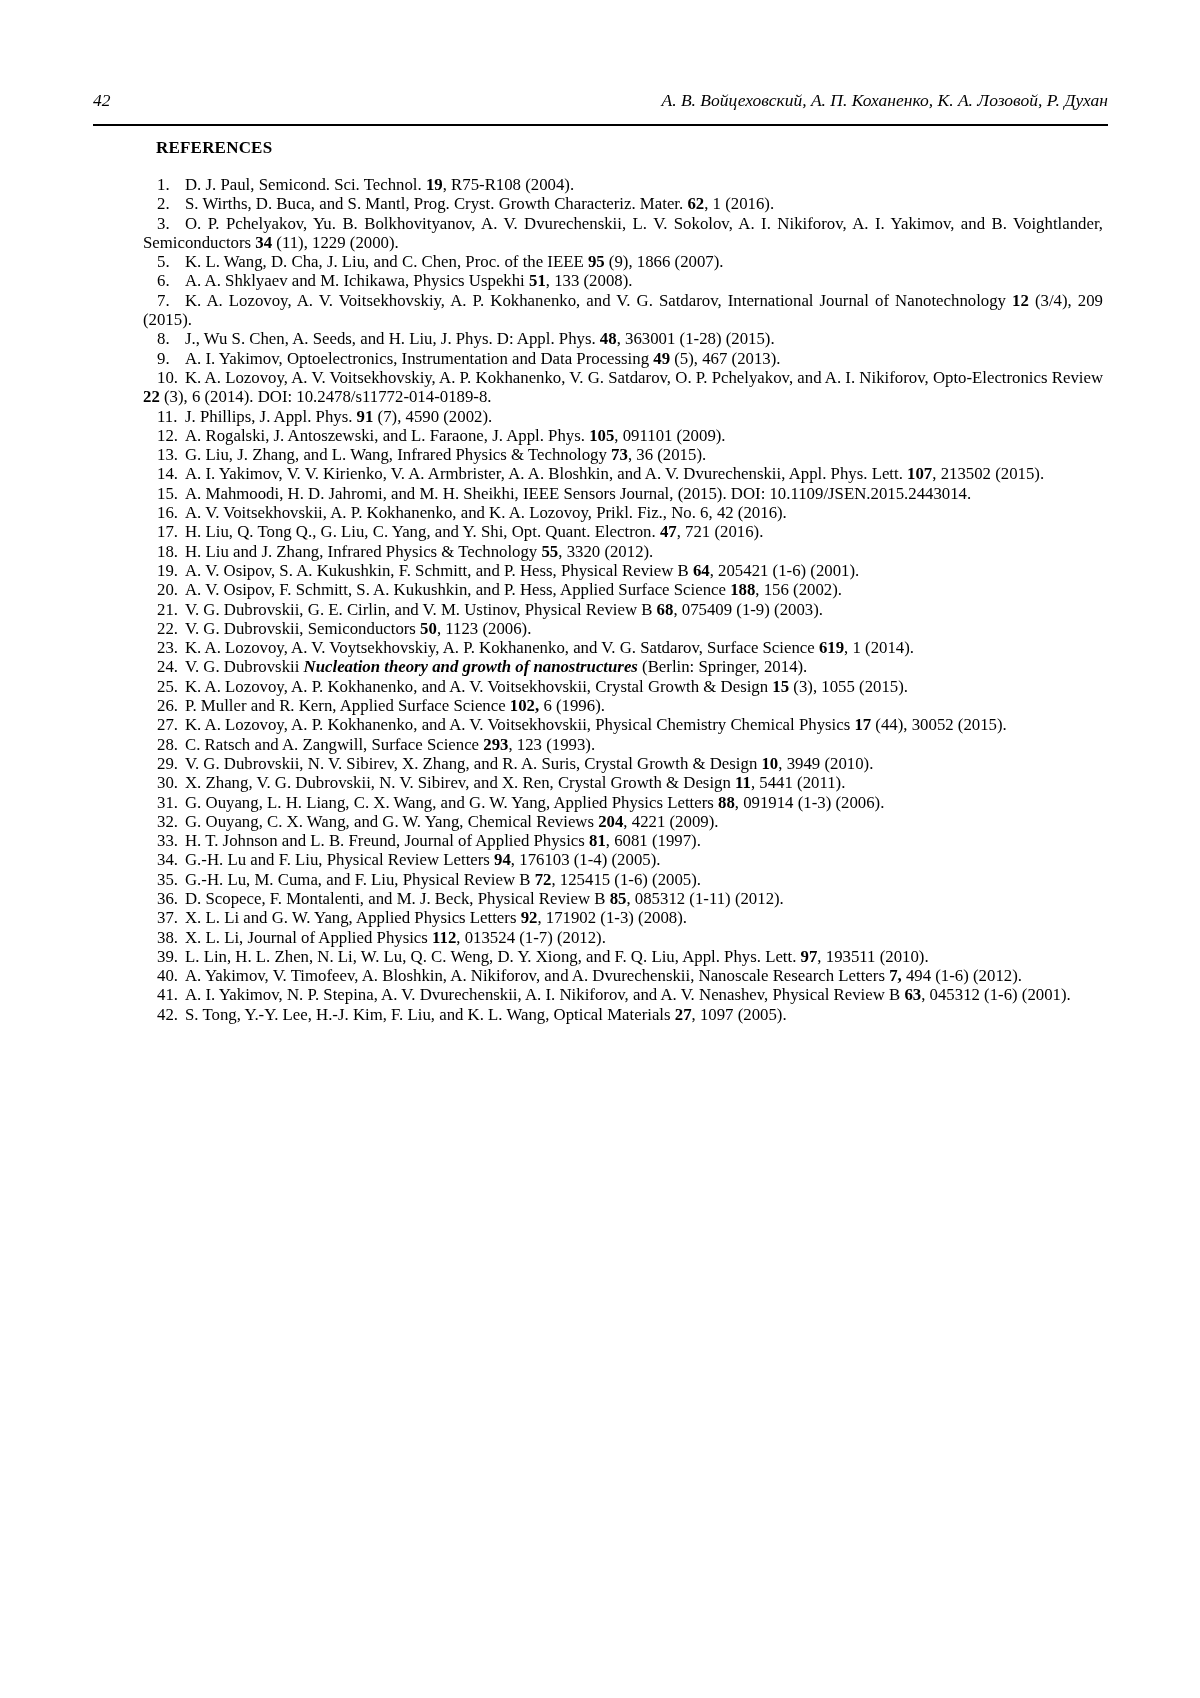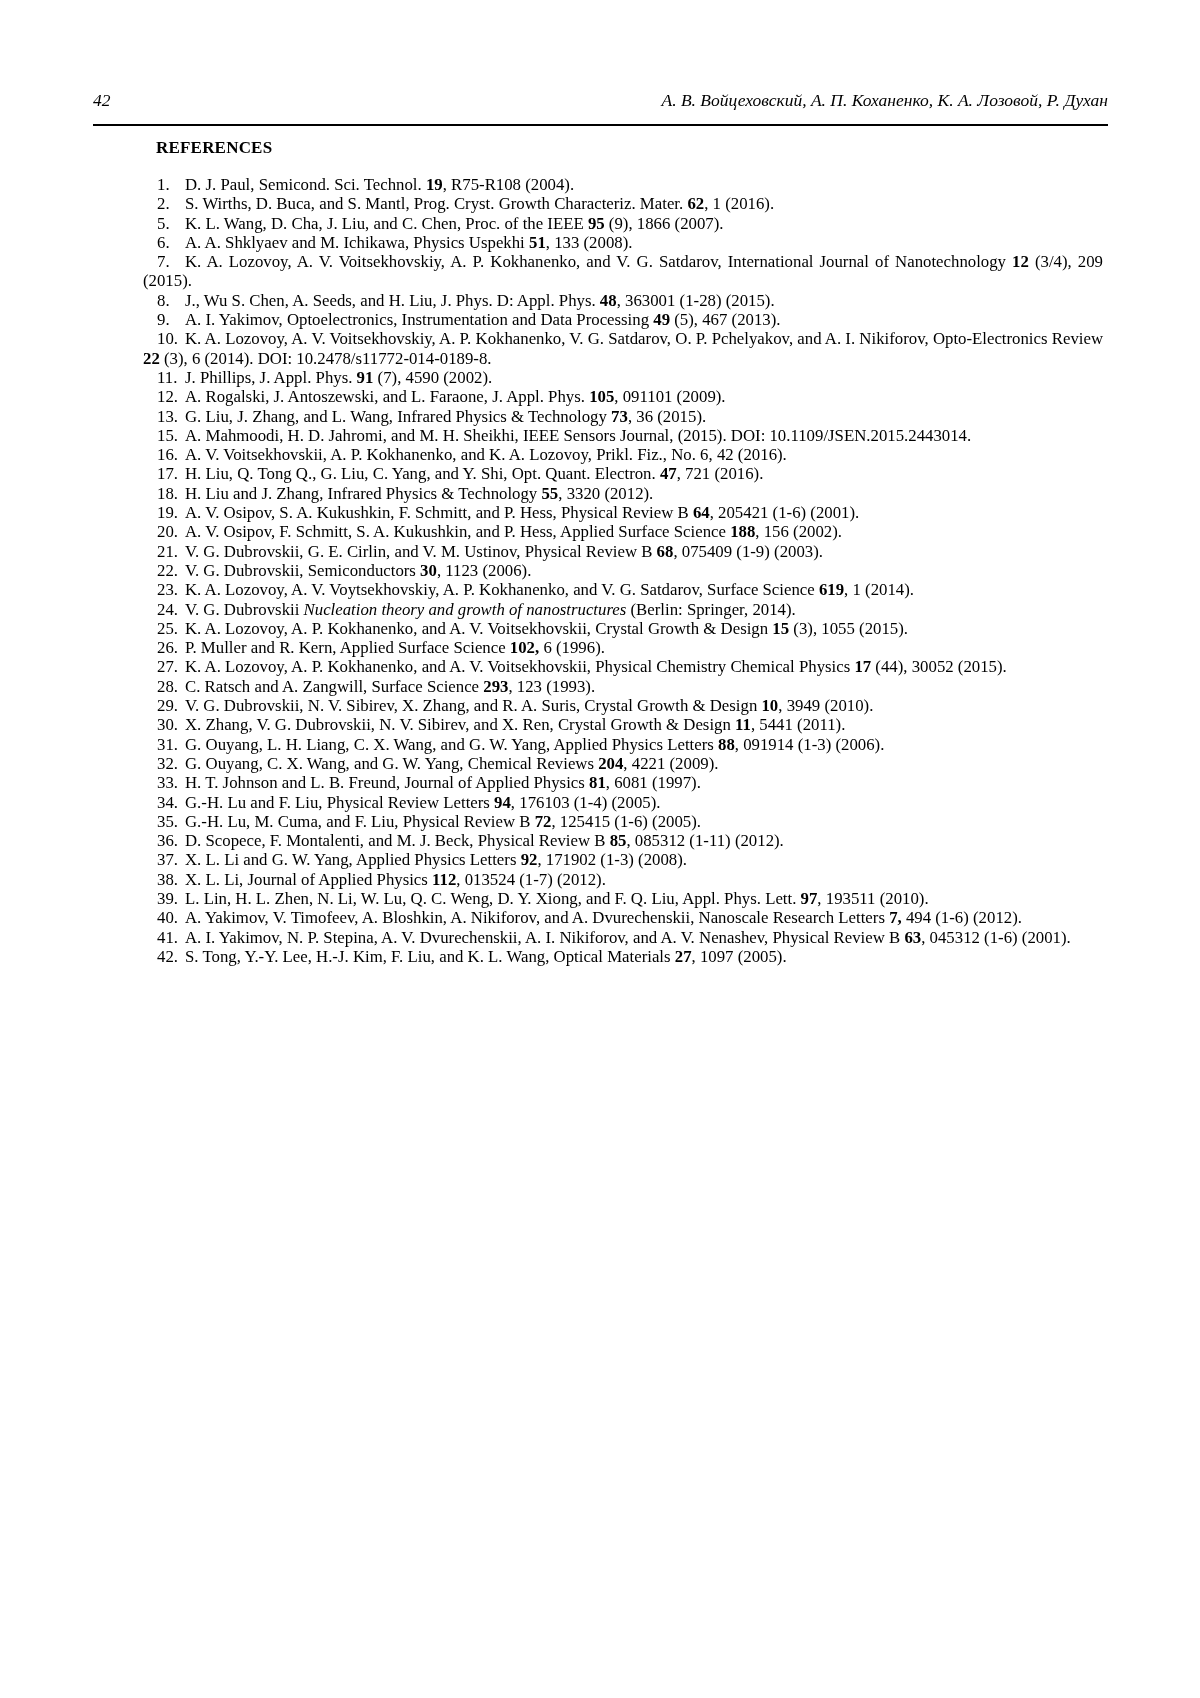--- a/index.html
+++ b/index.html
@@ -54,57 +54,59 @@
     padding: 0;
     text-align: justify;
     text-indent: 14px;
   }
   .ref-num {
     display: inline-block;
     width: 28px;
     text-indent: 0;
   }
   .b { font-weight: bold; margin-top: 36px; }
-  .i { font-style: italic; }
+  .i { font-style: italic; font-weight: bold; }
 </style>
 </head>
 <body>
 
 <div class="sheet">
   <div class="content">
 
     <div class="page-header">
       <span>42</span>
       <span>А. В. Войцеховский, А. П. Коханенко, К. А. Лозовой, Р. Духан</span>
     </div>
 
     <div class="rule"></div>
 
     <h2 class="section-title">REFERENCES</h2>
 
     <div class="ref-list">
         <p class="ref"><span class="ref-num">1.</span><span>D. J. Paul, Semicond. Sci. Technol. </span><span class="b">19</span><span>, R75-R108 (2004).</span></p>
         <p class="ref"><span class="ref-num">2.</span><span>S. Wirths, D. Buca, and S. Mantl, Prog. Cryst. Growth Characteriz. Mater. </span><span class="b">62</span><span>, 1 (2016).</span></p>
+        <p class="ref"><span class="ref-num">3.</span><span>O. P. Pchelyakov, Yu. B. Bolkhovityanov, A. V. Dvurechenskii, L. V. Sokolov, A. I. Nikiforov, A. I. Yakimov, and B. Voightlander, Semiconductors </span><span class="b">34</span><span> (11), 1229 (2000).</span></p>
         <p class="ref"><span class="ref-num">5.</span><span>K. L. Wang, D. Cha, J. Liu, and C. Chen, Proc. of the IEEE </span><span class="b">95</span><span> (9), 1866 (2007).</span></p>
         <p class="ref"><span class="ref-num">6.</span><span>A. A. Shklyaev and M. Ichikawa, Physics Uspekhi </span><span class="b">51</span><span>, 133 (2008).</span></p>
         <p class="ref"><span class="ref-num">7.</span><span>K. A. Lozovoy, A. V. Voitsekhovskiy, A. P. Kokhanenko, and V. G. Satdarov, International Journal of Nanotechnology </span><span class="b">12</span><span> (3/4), 209 (2015).</span></p>
         <p class="ref"><span class="ref-num">8.</span><span>J., Wu S. Chen, A. Seeds, and H. Liu, J. Phys. D: Appl. Phys. </span><span class="b">48</span><span>, 363001 (1-28) (2015).</span></p>
         <p class="ref"><span class="ref-num">9.</span><span>A. I. Yakimov, Optoelectronics, Instrumentation and Data Processing </span><span class="b">49</span><span> (5), 467 (2013).</span></p>
         <p class="ref"><span class="ref-num">10.</span><span>K. A. Lozovoy, A. V. Voitsekhovskiy, A. P. Kokhanenko, V. G. Satdarov, O. P. Pchelyakov, and A. I. Nikiforov, Opto-Electronics Review </span><span class="b">22</span><span> (3), 6 (2014). DOI: 10.2478/s11772-014-0189-8.</span></p>
         <p class="ref"><span class="ref-num">11.</span><span>J. Phillips, J. Appl. Phys. </span><span class="b">91</span><span> (7), 4590 (2002).</span></p>
         <p class="ref"><span class="ref-num">12.</span><span>A. Rogalski, J. Antoszewski, and L. Faraone, J. Appl. Phys. </span><span class="b">105</span><span>, 091101 (2009).</span></p>
         <p class="ref"><span class="ref-num">13.</span><span>G. Liu, J. Zhang, and L. Wang, Infrared Physics &amp; Technology </span><span class="b">73</span><span>, 36 (2015).</span></p>
+        <p class="ref"><span class="ref-num">14.</span><span>A. I. Yakimov, V. V. Kirienko, V. A. Armbrister, A. A. Bloshkin, and A. V. Dvurechenskii, Appl. Phys. Lett. </span><span class="b">107</span><span>, 213502 (2015).</span></p>
         <p class="ref"><span class="ref-num">15.</span><span>A. Mahmoodi, H. D. Jahromi, and M. H. Sheikhi, IEEE Sensors Journal, (2015). DOI: 10.1109/JSEN.2015.2443014.</span></p>
         <p class="ref"><span class="ref-num">16.</span><span>A. V. Voitsekhovskii, A. P. Kokhanenko, and K. A. Lozovoy, Prikl. Fiz., No. 6, 42 (2016).</span></p>
         <p class="ref"><span class="ref-num">17.</span><span>H. Liu, Q. Tong Q., G. Liu, C. Yang, and Y. Shi, Opt. Quant. Electron. </span><span class="b">47</span><span>, 721 (2016).</span></p>
         <p class="ref"><span class="ref-num">18.</span><span>H. Liu and J. Zhang, Infrared Physics &amp; Technology </span><span class="b">55</span><span>, 3320 (2012).</span></p>
         <p class="ref"><span class="ref-num">19.</span><span>A. V. Osipov, S. A. Kukushkin, F. Schmitt, and P. Hess, Physical Review B </span><span class="b">64</span><span>, 205421 (1-6) (2001).</span></p>
         <p class="ref"><span class="ref-num">20.</span><span>A. V. Osipov, F. Schmitt, S. A. Kukushkin, and P. Hess, Applied Surface Science </span><span class="b">188</span><span>, 156 (2002).</span></p>
         <p class="ref"><span class="ref-num">21.</span><span>V. G. Dubrovskii, G. E. Cirlin, and V. M. Ustinov, Physical Review B </span><span class="b">68</span><span>, 075409 (1-9) (2003).</span></p>
-        <p class="ref"><span class="ref-num">22.</span><span>V. G. Dubrovskii, Semiconductors </span><span class="b">30</span><span>, 1123 (2006).</span></p>
+        <p class="ref"><span class="ref-num">22.</span><span>V. G. Dubrovskii, Semiconductors </span><span class="b">50</span><span>, 1123 (2006).</span></p>
         <p class="ref"><span class="ref-num">23.</span><span>K. A. Lozovoy, A. V. Voytsekhovskiy, A. P. Kokhanenko, and V. G. Satdarov, Surface Science </span><span class="b">619</span><span>, 1 (2014).</span></p>
         <p class="ref"><span class="ref-num">24.</span><span>V. G. Dubrovskii </span><span class="i">Nucleation theory and growth of nanostructures</span><span> (Berlin: Springer, 2014).</span></p>
         <p class="ref"><span class="ref-num">25.</span><span>K. A. Lozovoy, A. P. Kokhanenko, and A. V. Voitsekhovskii, Crystal Growth &amp; Design </span><span class="b">15</span><span> (3), 1055 (2015).</span></p>
         <p class="ref"><span class="ref-num">26.</span><span>P. Muller and R. Kern, Applied Surface Science </span><span class="b">102,</span><span> 6 (1996).</span></p>
         <p class="ref"><span class="ref-num">27.</span><span>K. A. Lozovoy, A. P. Kokhanenko, and A. V. Voitsekhovskii, Physical Chemistry Chemical Physics </span><span class="b">17</span><span> (44), 30052 (2015).</span></p>
         <p class="ref"><span class="ref-num">28.</span><span>C. Ratsch and A. Zangwill, Surface Science </span><span class="b">293</span><span>, 123 (1993).</span></p>
         <p class="ref"><span class="ref-num">29.</span><span>V. G. Dubrovskii, N. V. Sibirev, X. Zhang, and R. A. Suris, Crystal Growth &amp; Design </span><span class="b">10</span><span>, 3949 (2010).</span></p>
         <p class="ref"><span class="ref-num">30.</span><span>X. Zhang, V. G. Dubrovskii, N. V. Sibirev, and X. Ren, Crystal Growth &amp; Design </span><span class="b">11</span><span>, 5441 (2011).</span></p>
         <p class="ref"><span class="ref-num">31.</span><span>G. Ouyang, L. H. Liang, C. X. Wang, and G. W. Yang, Applied Physics Letters </span><span class="b">88</span><span>, 091914 (1-3) (2006).</span></p>
         <p class="ref"><span class="ref-num">32.</span><span>G. Ouyang, C. X. Wang, and G. W. Yang, Chemical Reviews </span><span class="b">204</span><span>, 4221 (2009).</span></p>

